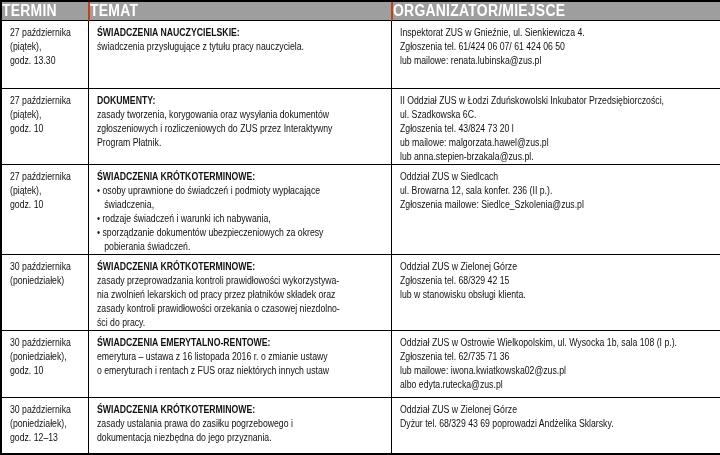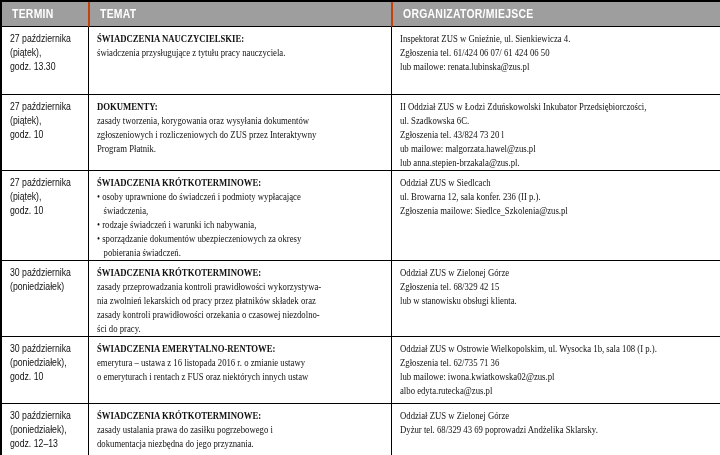--- a/index.html
+++ b/index.html
@@ -20,40 +20,40 @@
   table.schedule{
     width:720px;height:455px;
     border:2px solid var(--border);
     border-spacing:0;
     table-layout:fixed;
   }
   col.c-termin{width:86px;}
   col.c-temat{width:303px;}
   col.c-org{width:331px;}
   thead th{
-    height:25px;
+    height:18px;
     background:var(--header-bg);
     color:var(--header-text);
-    font-size:12px;
+    font-size:16px;
     font-weight:bold;
     text-align:left;
     vertical-align:middle;
-    padding:0 0 0 10px;
+    padding:0 0 0 0;
     letter-spacing:.3px;
     border-bottom:1px solid var(--border);
   }
   thead th + th{border-left:2px solid #c2410c;}
   tbody td{
     vertical-align:top;
     padding:5px 4px 0 8px;
     font-size:10px;
     line-height:14px;
     overflow:hidden;
   }
-  tbody td + td{border-left:1px solid var(--border);font-family:Liberation Serif, serif;}
+  tbody td + td{border-left:1px solid var(--border);}
   tbody tr td{border-bottom:1px solid var(--border);}
   tbody tr:last-child td{border-bottom:none;}
   tbody tr:nth-of-type(1) td{height:68px;}
   tbody tr:nth-of-type(2) td{height:75px;}
   tbody tr:nth-of-type(3) td{height:90px;}
   tbody tr:nth-of-type(4) td{height:75px;}
   tbody tr:nth-of-type(5) td{height:67px;}
   tbody tr:nth-of-type(6) td{height:55px;}
   .scale{
     transform:scaleX(0.87);

